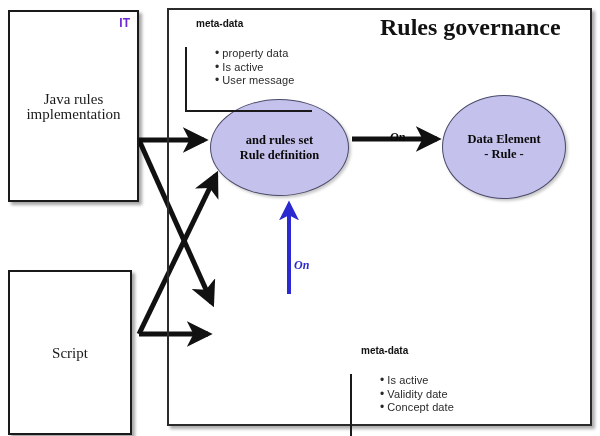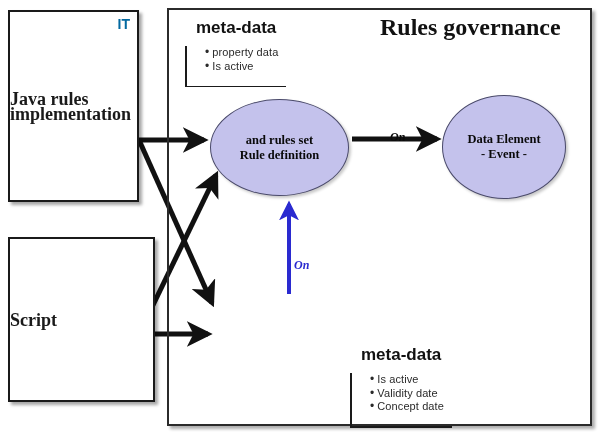--- a/index.html
+++ b/index.html
@@ -32,34 +32,35 @@
     background: #ffffff;
     border: 2px solid #1a1a1a;
     box-shadow: 3px 3px 3px rgba(0,0,0,0.35);
     box-sizing: border-box;
     z-index: 3;
   }
   .ext-box-label {
     position: absolute;
     left: 0;
     right: 0;
-    font-family: "Liberation Serif", serif;
-    font-weight: bold;
-    font-size: 18px;
+    text-align: center;
+    font-family: "Liberation Serif", serif;
+    font-weight: normal;
+    font-size: 15px;
     line-height: 15px;
     color: #1a1a1a;
   }
   .corner-tag {
     position: absolute;
     top: 4px;
     right: 7px;
     font-family: "Liberation Sans", sans-serif;
     font-weight: bold;
-    font-size: 14px;
-    color: #0369a1;
+    font-size: 12px;
+    color: #6d28d9;
   }
 
   
   #governance-frame {
     position: absolute;
     left: 167px;
     top: 8px;
     width: 425px;
     height: 418px;
     border: 2px solid #2b2b2b;
@@ -112,21 +113,21 @@
   .ellipse span { display: block; }
 
   
   .meta-block {
     position: absolute;
     z-index: 6;
   }
   .meta-title {
     font-family: "Liberation Sans", sans-serif;
     font-weight: bold;
-    font-size: 17px;
+    font-size: 10px;
     color: #111111;
     margin-left: 11px;
     margin-bottom: 2px;
     white-space: nowrap;
   }
   .meta-list-wrap {
     position: relative;
     padding-left: 9px;
     padding-bottom: 6px;
   }
@@ -143,21 +144,21 @@
     content: "";
     position: absolute;
     left: 0;
     bottom: 0;
     height: 1.5px;
     width: 100%;
     background: #1a1a1a;
   }
   .meta-list {
     list-style: none;
-    margin: 8px;
+    margin: 18px;
     padding: 0 0 0 3px;
   }
   .meta-list li {
     font-family: "Liberation Sans", sans-serif;
     font-size: 11px;
     line-height: 13.5px;
     color: #2a2a2a;
     white-space: nowrap;
     letter-spacing: 0.1px;
   }
@@ -213,47 +214,48 @@
   <div id="governance-title">Rules governance</div>
 
   <div class="ext-box" style="left:8px; top:10px; width:131px; height:192px;">
     <span class="corner-tag">IT</span>
     <div class="ext-box-label" style="top:80px;">
       <span>Java rules</span>
       <span>implementation</span>
     </div>
   </div>
 
-  <div class="ext-box" style="left:8px; top:237px; width:147px; height:165px;">
+  <div class="ext-box" style="left:8px; top:270px; width:124px; height:165px;">
     <div class="ext-box-label" style="top:74px;">
       <span>Script</span>
     </div>
   </div>
 
   <div class="ellipse ellipse-light" style="left:210px; top:99px; width:139px; height:97px;">
     <div>
       <span>and rules set</span>
       <span>Rule definition</span>
     </div>
   </div>
 
   <div class="ellipse ellipse-light" style="left:442px; top:95px; width:124px; height:104px;">
     <div>
       <span>Data Element</span>
-      <span>- Event -</span>
+      <span>- Rule -</span>
     </div>
   </div>
 
 
   <div class="meta-block" style="left:185px; top:18px;">
     <div class="meta-title">meta-data</div>
     <div class="meta-list-wrap">
       <ul class="meta-list">
         <li>property data</li>
         <li>Is active</li>
+        <li>User message</li>
       </ul>
     </div>
   </div>
 
   <div class="meta-block" style="left:350px; top:345px;">
     <div class="meta-title">meta-data</div>
     <div class="meta-list-wrap">
       <ul class="meta-list">
         <li>Is active</li>
         <li>Validity date</li>

